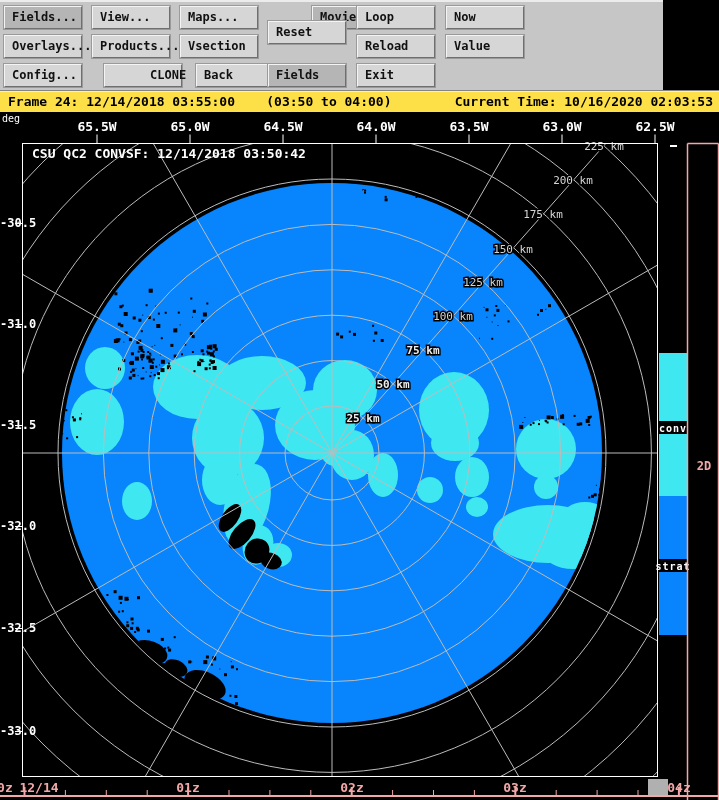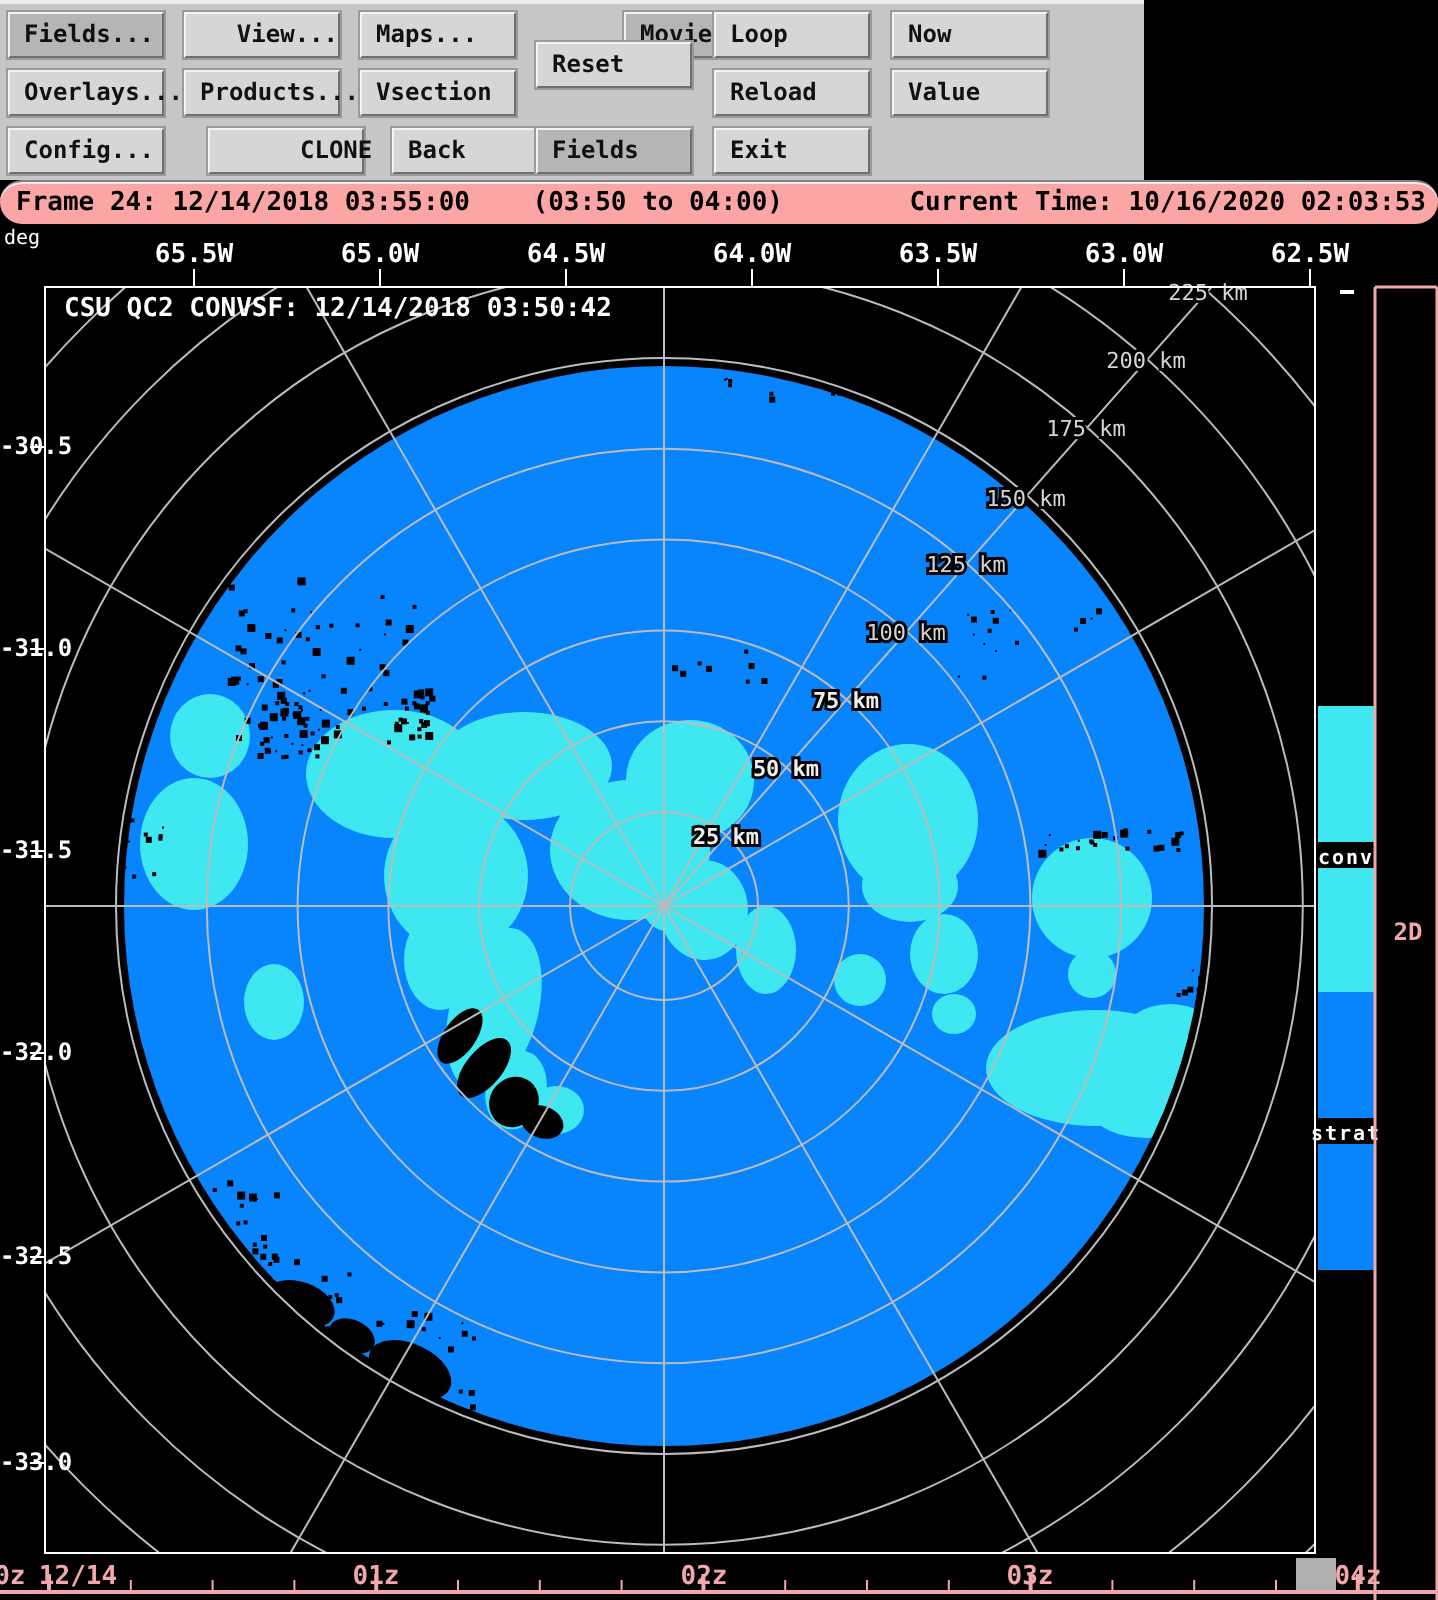--- a/index.html
+++ b/index.html
@@ -1,41 +1,41 @@
 <!DOCTYPE html>
 <html><head>
 <meta charset="utf-8">
 <style>
   html,body{margin:0;padding:0;background:#000;}
   body{width:719px;height:800px;position:relative;overflow:hidden;
        font-family:"DejaVu Sans Mono",monospace;}
-  #toolbar{position:absolute;left:0;top:0;width:572px;height:90px;
+  #toolbar{position:absolute;left:0;top:0;width:663px;height:90px;
            background:#c6c6c6;border-top:2px solid #ececec;box-sizing:border-box;}
   .tbtn{position:absolute;width:78px;height:23px;background:#d6d6d6;
         border:1px solid;border-color:#f4f4f4 #6f6f6f #6f6f6f #f4f4f4;
         box-shadow:0 0 0 1px #9a9a9a;box-sizing:border-box;
         font:bold 12px "DejaVu Sans Mono",monospace;color:#111;
         text-align:left;padding:3px 0 0 7px;cursor:pointer;}
   .tbtn.active{background:#b5b5b5;}
   #framebar{position:absolute;left:0;top:90px;width:719px;height:22px;
-            background:#fca5a5;border-top:1px solid #838383;box-sizing:border-box;
+            background:#fde047;border-top:1px solid #838383;box-sizing:border-box;
             box-shadow:inset 0 1px 0 #ededed;
-            font:bold 13px "DejaVu Sans Mono",monospace;color:#000;border-radius:11px;}
+            font:bold 13px "DejaVu Sans Mono",monospace;color:#000;}
   #framebar span{position:absolute;top:3px;white-space:pre;}
   #frame-info{left:8px;}
   #current-time{right:6px;}
   #plot-svg{position:absolute;left:0;top:112px;}
   svg text{font-family:"DejaVu Sans Mono",monospace;}
 </style>
 </head>
 <body>
 
 <div id="toolbar">
     <div class="tbtn active" style="left: 4px; top: 4px;">Fields...</div>
-    <div class="tbtn" style="left: 92px; top: 4px; text-align: right;">View...</div>
+    <div class="tbtn" style="left: 92px; top: 4px;">View...</div>
     <div class="tbtn" style="left: 180px; top: 4px;">Maps...</div>
     <div class="tbtn active" style="left: 268px; top: 4px; margin-left: 44px;">Movie...</div>
     <div class="tbtn" style="left: 357px; top: 4px;">Loop</div>
     <div class="tbtn" style="left: 446px; top: 4px;">Now</div>
     <div class="tbtn" style="left: 4px; top: 33px;">Overlays...</div>
     <div class="tbtn" style="left: 92px; top: 33px;">Products...</div>
     <div class="tbtn" style="left: 180px; top: 33px;">Vsection</div>
     <div class="tbtn" style="left: 268px; top: 19px;">Reset</div>
     <div class="tbtn" style="left: 357px; top: 33px;">Reload</div>
     <div class="tbtn" style="left: 446px; top: 33px;">Value</div>

